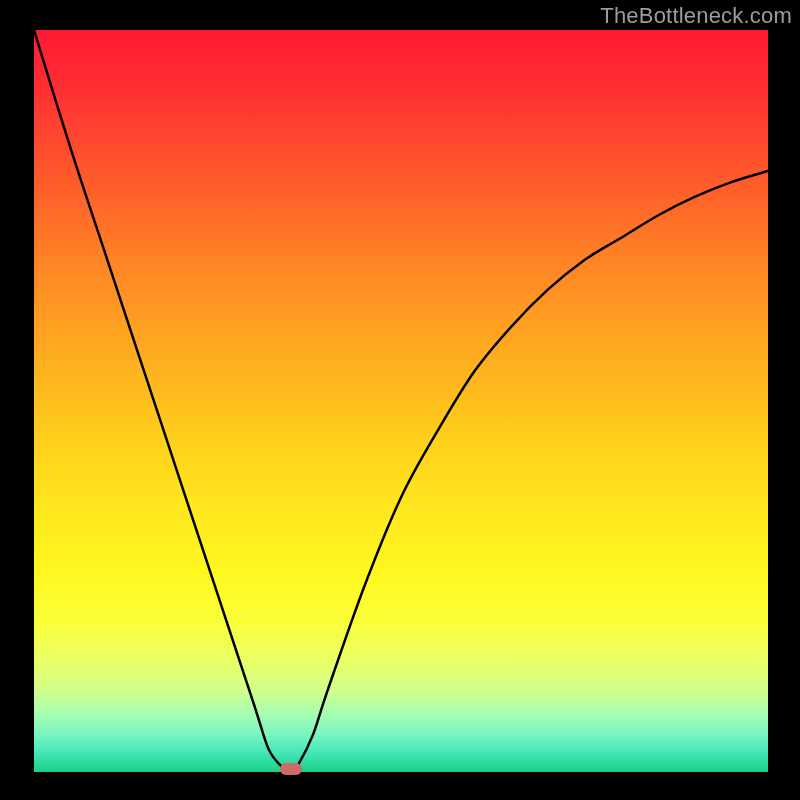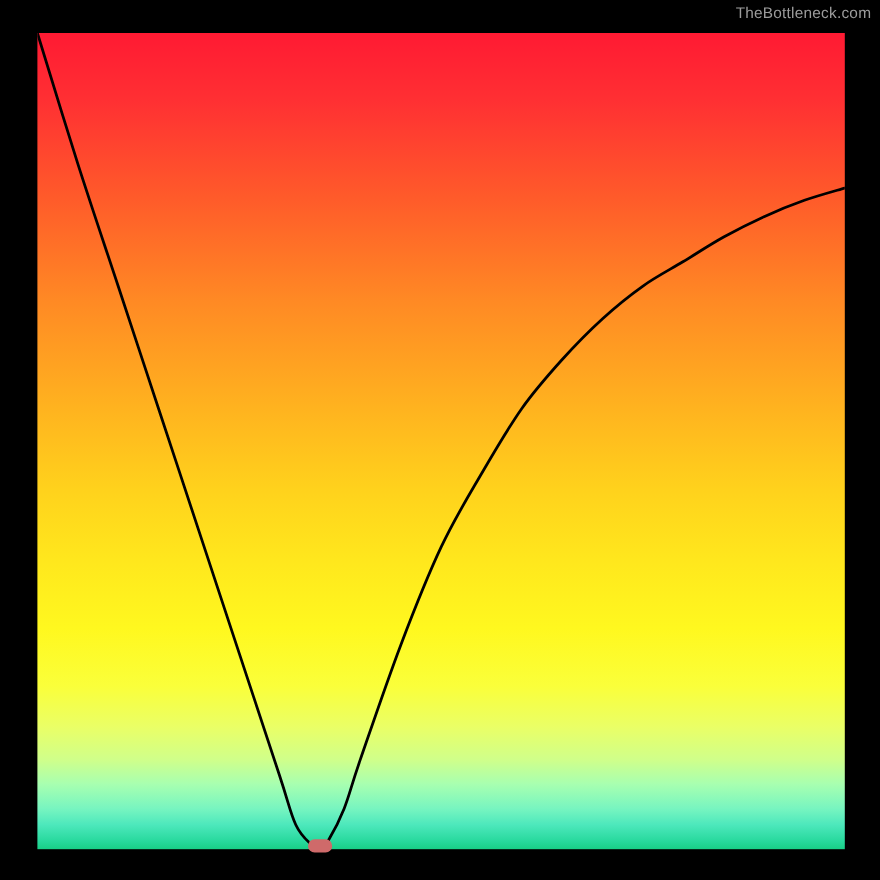--- a/index.html
+++ b/index.html
@@ -38,21 +38,21 @@
       #4de8bc 97%,
       #28d99d 99%,
       #18cf86 100%
     );
   }
   .watermark {
     position: absolute;
     top: 3px;
     right: 8px;
     color: #9c9c9c;
-    font-size: 14px;
+    font-size: 22px;
     font-weight: 500;
     letter-spacing: 0.2px;
   }
   svg.curve {
     position: absolute;
     top: 0;
     left: 0;
   }
   .marker {
     position: absolute;

